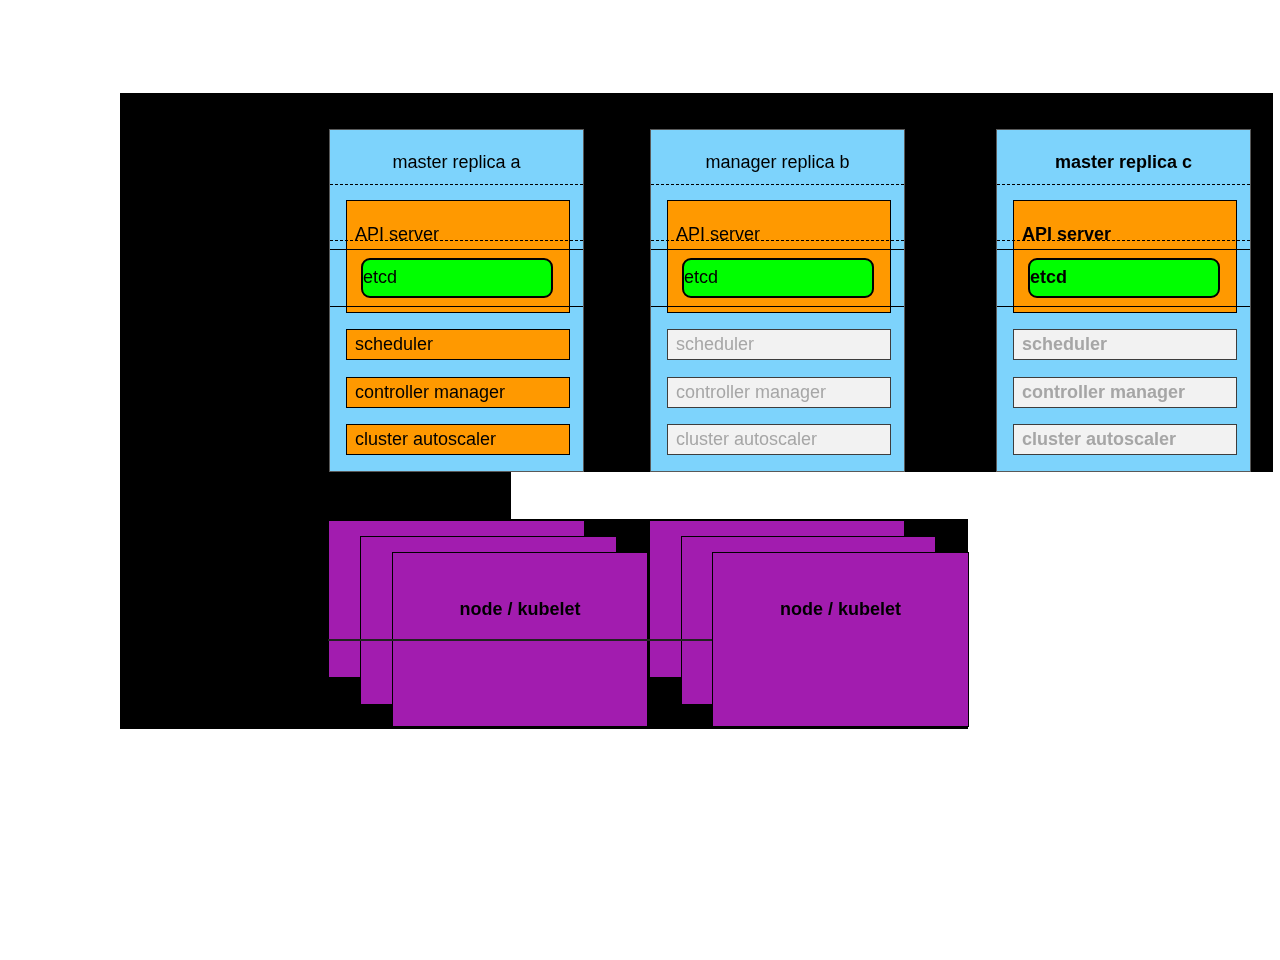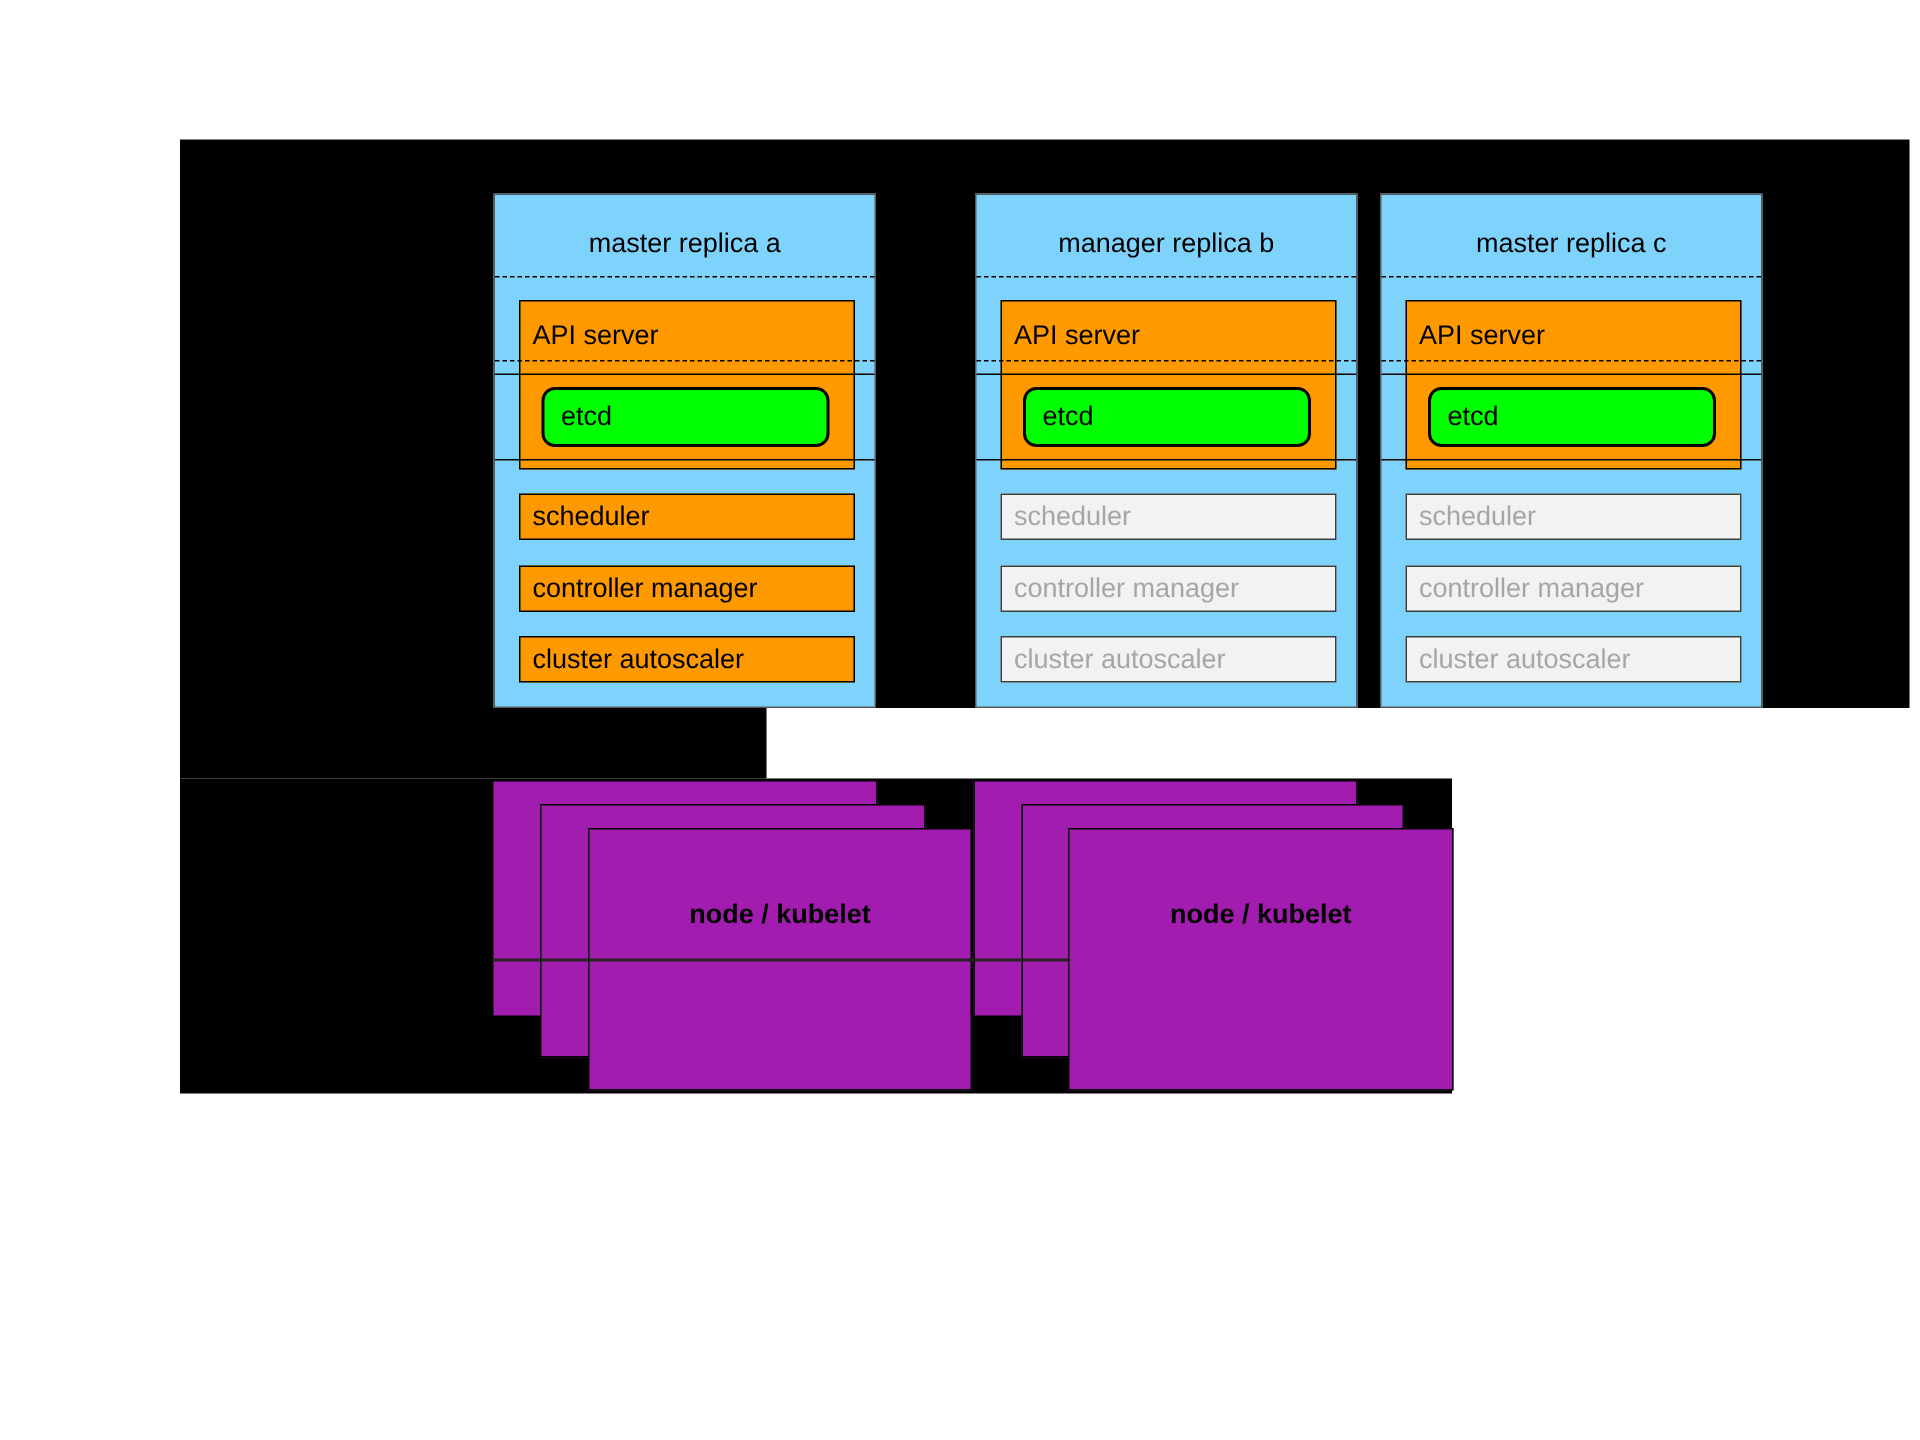--- a/index.html
+++ b/index.html
@@ -7,31 +7,31 @@
         font-family:"Liberation Sans","DejaVu Sans",sans-serif;color:#000;}
   .abs{position:absolute;box-sizing:border-box;}
 
   
   .bg-top   {left:120px;top:93px;width:1153px;height:379px;background:#000;}
   .bg-mid   {left:120px;top:472px;width:391px;height:47px;background:#000;}
   .bg-bottom{left:120px;top:519px;width:848px;height:210px;background:#000;}
 
   
   .replica{top:129px;width:255px;height:343px;background:#7dd3fc;border:1px solid #595959;z-index:2;}
-  .r-a{left:329px;} .r-b{left:650px;} .r-c{left:920px;}
+  .r-a{left:329px;} .r-b{left:650px;} .r-c{left:996px;font-weight:bold;}
   .replica-title{left:0;right:0;top:23px;text-align:center;font-size:18px;line-height:18px;}
   .dash1{left:0;right:0;top:54px;height:0;border-top:1.5px dashed #000;z-index:3;}
   .api-box{left:16px;top:70px;width:224px;height:113px;background:#ff9900;border:1.5px solid #000;z-index:1;}
-  .api-label{display:block;padding:13px 0 0 8px;font-size:18px;line-height:18px;}
+  .api-label{display:block;padding:24px 0 0 8px;font-size:18px;line-height:18px;}
   .dash2{left:0;right:0;top:110px;height:0;border-top:1.5px dashed #000;z-index:3;}
   .line-a{left:0;right:0;top:119px;height:0;border-top:1.5px solid #000;z-index:3;}
   .line-b{left:0;right:0;top:176px;height:0;border-top:1.5px solid #000;z-index:3;}
   .etcd-box{left:31px;top:128px;width:192px;height:40px;background:#00ff00;border:2px solid #000;
             border-radius:9px;z-index:4;}
-  .etcd-label{display:block;padding-left:11px;font-size:18px;line-height:35px;}
+  .etcd-label{display:block;font-size:18px;line-height:35px;}
   .comp{left:16px;width:224px;height:31px;font-size:18px;line-height:28px;padding-left:8px;z-index:2;}
   .comp-1{top:199px;} .comp-2{top:247px;} .comp-3{top:294px;}
   .comp.active{background:#ff9900;border:1.5px solid #000;color:#000;}
   .comp.inactive{background:#f2f2f2;border:1.5px solid #3d3d3d;color:#a6a6a6;}
 
   
   .node{background:#a21caf;border:1px solid #000;font-weight:bold;}
   .n1-back  {left:328px;top:520px;width:257px;height:158px;z-index:1;}
   .n1-middle{left:360px;top:536px;width:257px;height:169px;z-index:2;}
   .n1-front {left:392px;top:552px;width:256px;height:175px;z-index:3;}

